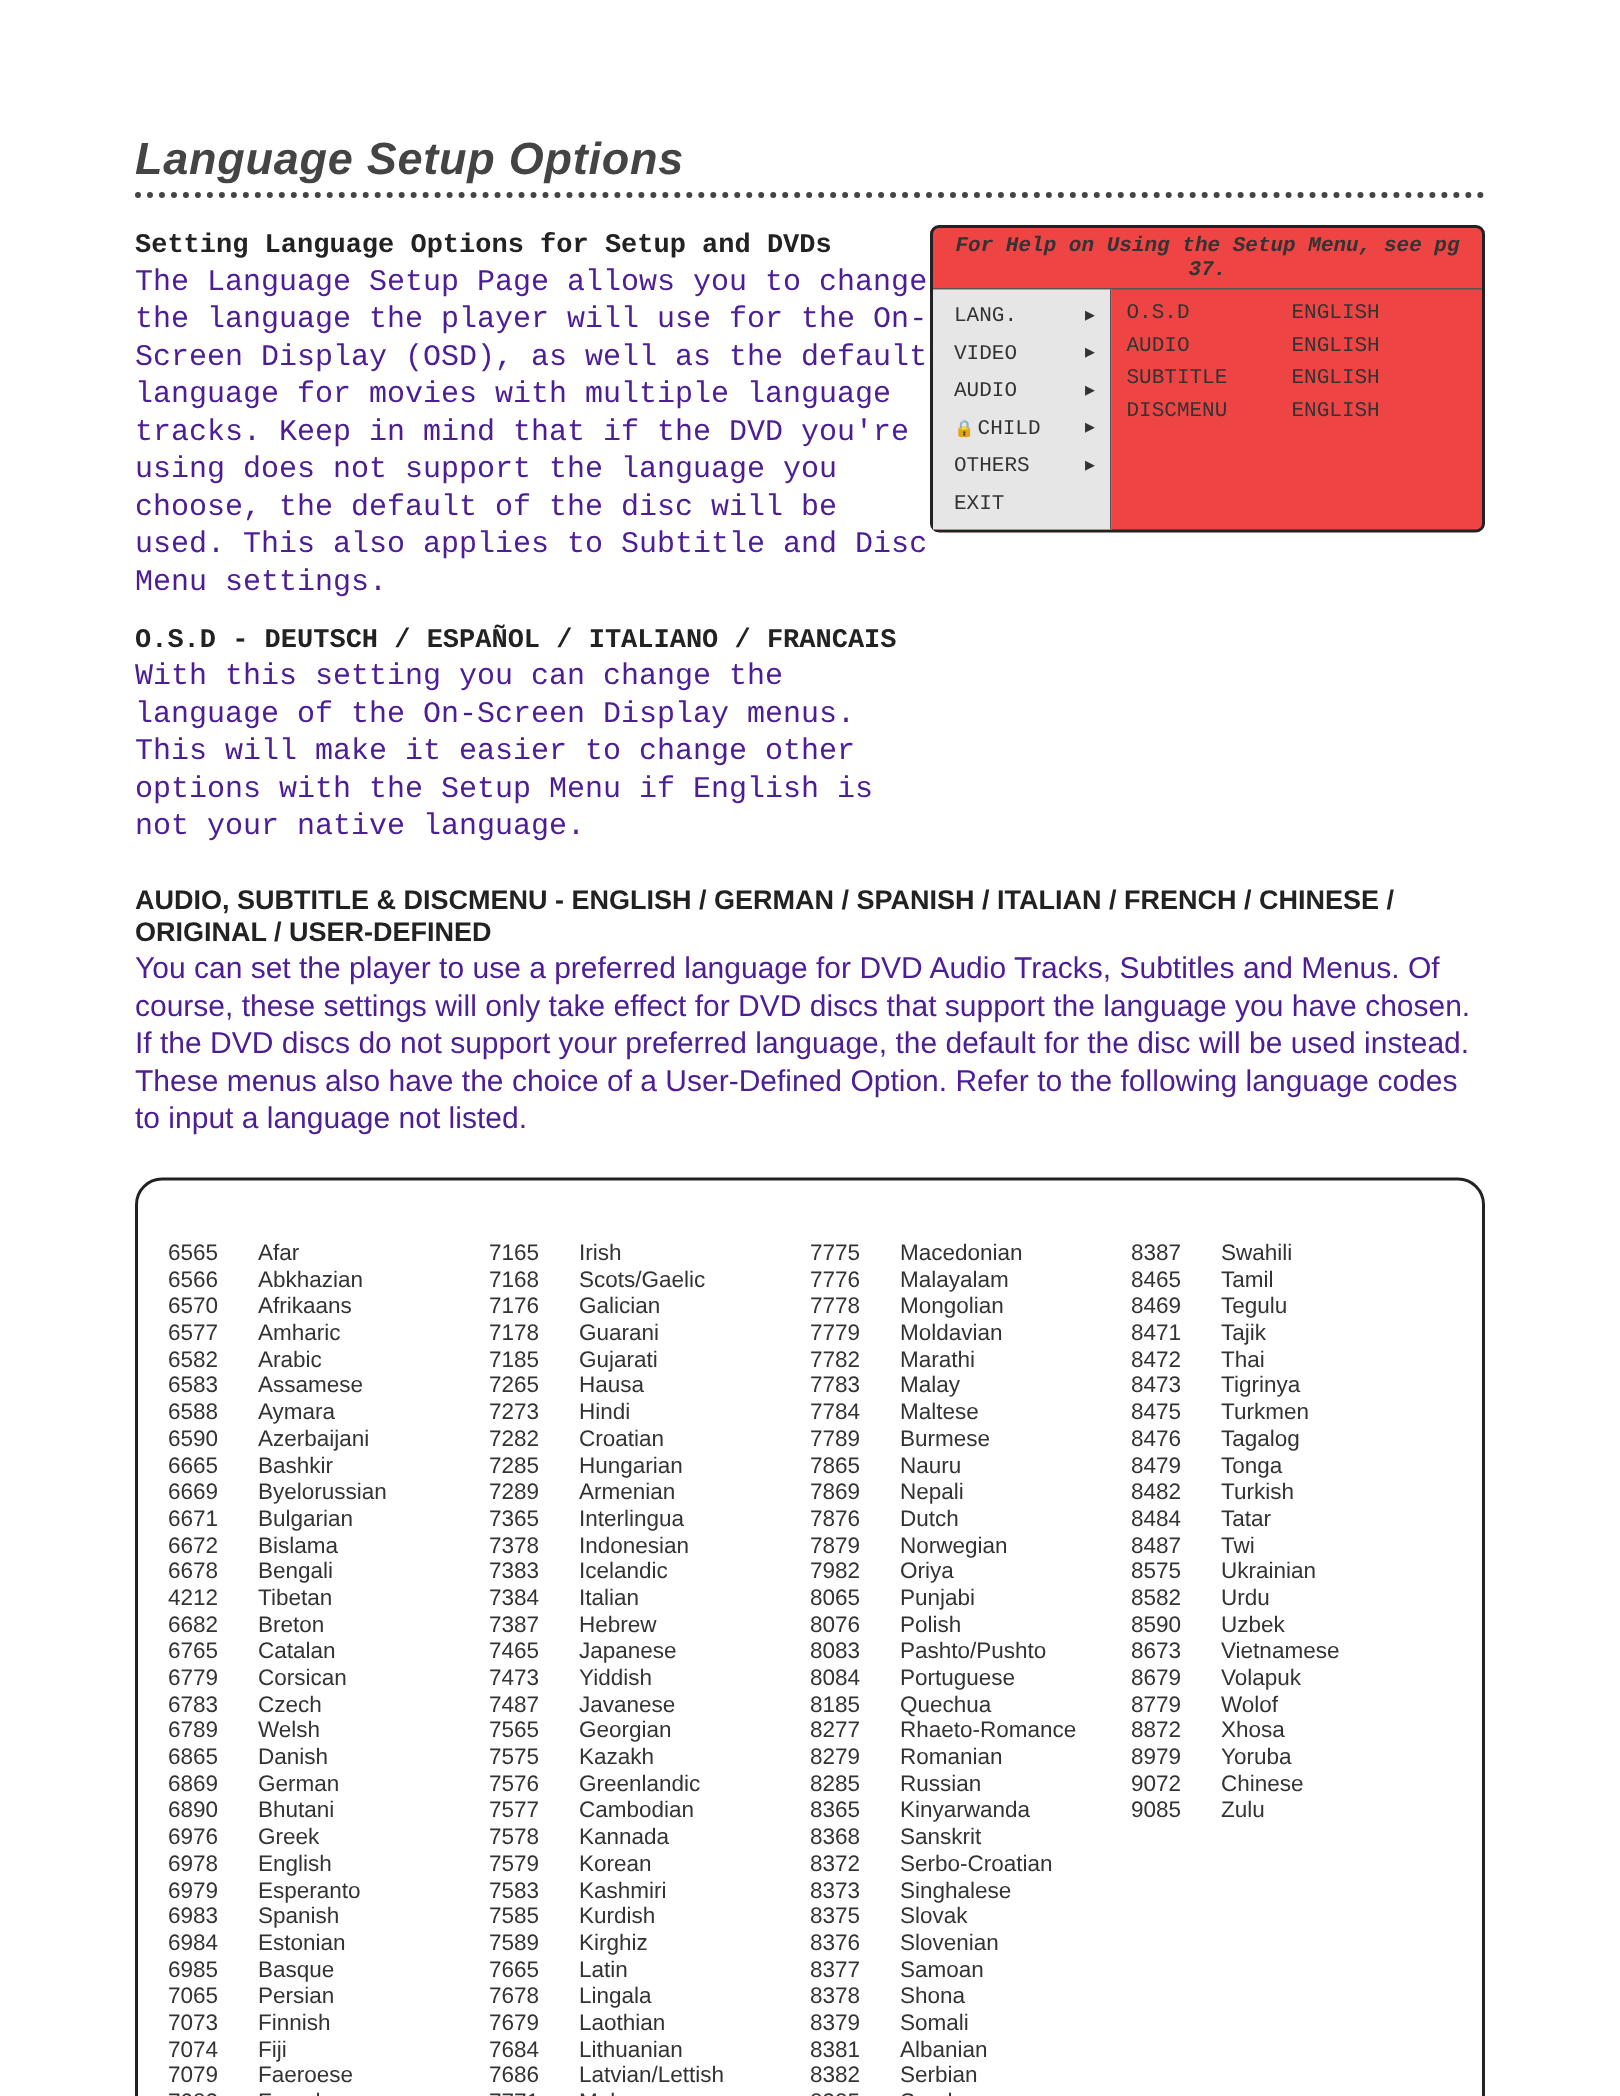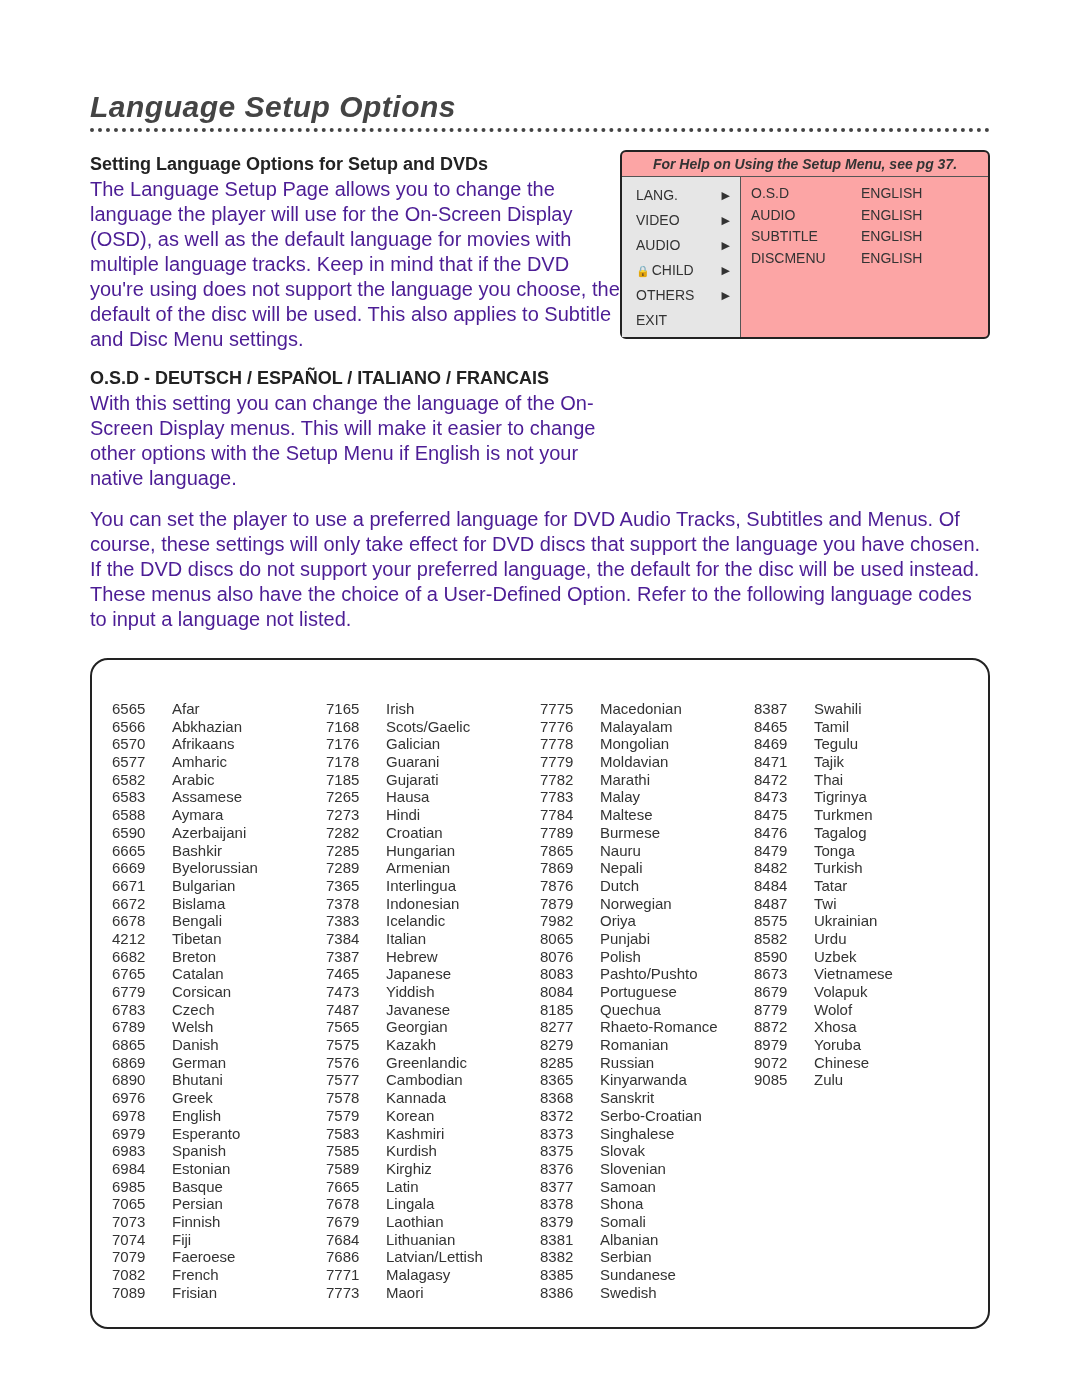--- a/index.html
+++ b/index.html
@@ -22,20 +22,21 @@
     margin: 0 0 4px 0;
   }
   .dotted-sep {
     border: none;
     border-top: 4px dotted #444;
     margin: 0 0 18px 0;
   }
   .top-row {
     display: flex;
     align-items: flex-start;
+    font-family: Liberation Mono, monospace;
   }
   .text-col { flex: 1 1 auto; }
   .h-sub {
     font-weight: bold;
     font-size: 18px;
     color: #222;
     margin: 4px 0 2px 0;
   }
   .body-text {
     font-size: 20px;
@@ -44,21 +45,21 @@
     margin: 0 0 16px 0;
   }
   
   .panel {
     width: 370px;
     flex: 0 0 370px;
     border: 2px solid #222;
     border-radius: 6px;
     box-sizing: border-box;
     font-size: 14px;
-    background: #fca5a5;
+    background: #ef4444;
   }
   .panel-help {
     font-style: italic;
     font-weight: bold;
     text-align: center;
     padding: 4px 6px;
     border-bottom: 1px solid #555;
   }
   .panel-body {
     display: flex;
@@ -213,20 +214,21 @@
             </div>
           <div class="row">
               <span class="k">DISCMENU</span>
               <span class="v">ENGLISH</span>
             </div>
         </div>
       </div>
     </div>
   </div>
 
+  <div class="h-sub" style="margin-top:10px">AUDIO, SUBTITLE &amp; DISCMENU - ENGLISH / GERMAN / SPANISH / ITALIAN / FRENCH / CHINESE / ORIGINAL / USER-DEFINED</div>
   <p class="body-text">You can set the player to use a preferred language for DVD Audio Tracks, Subtitles and Menus. Of course, these settings will only take effect for DVD discs that support the language you have chosen. If the DVD discs do not support your preferred language, the default for the disc will be used instead. These menus also have the choice of a User-Defined Option. Refer to the following language codes to input a language not listed.</p>
 
   <div class="codes-wrap">
     <div class="codes-cols">
       <div class="code-col" id="col1">
           <div class="code-row">
             <span class="cn">6565</span>
             <span class="cl">Afar</span>
           </div>
           <div class="code-row">

